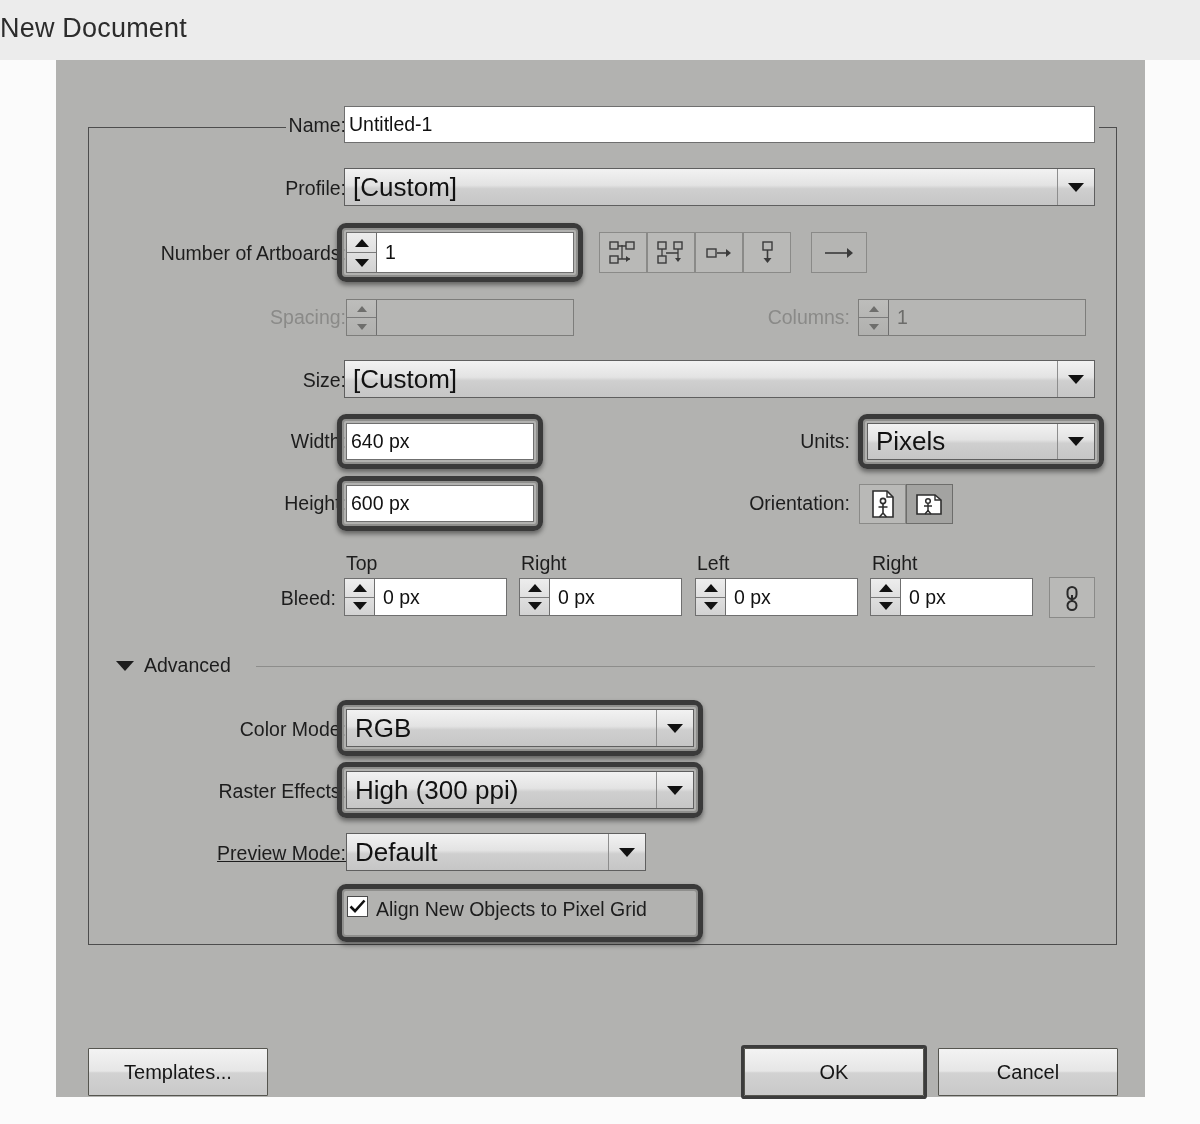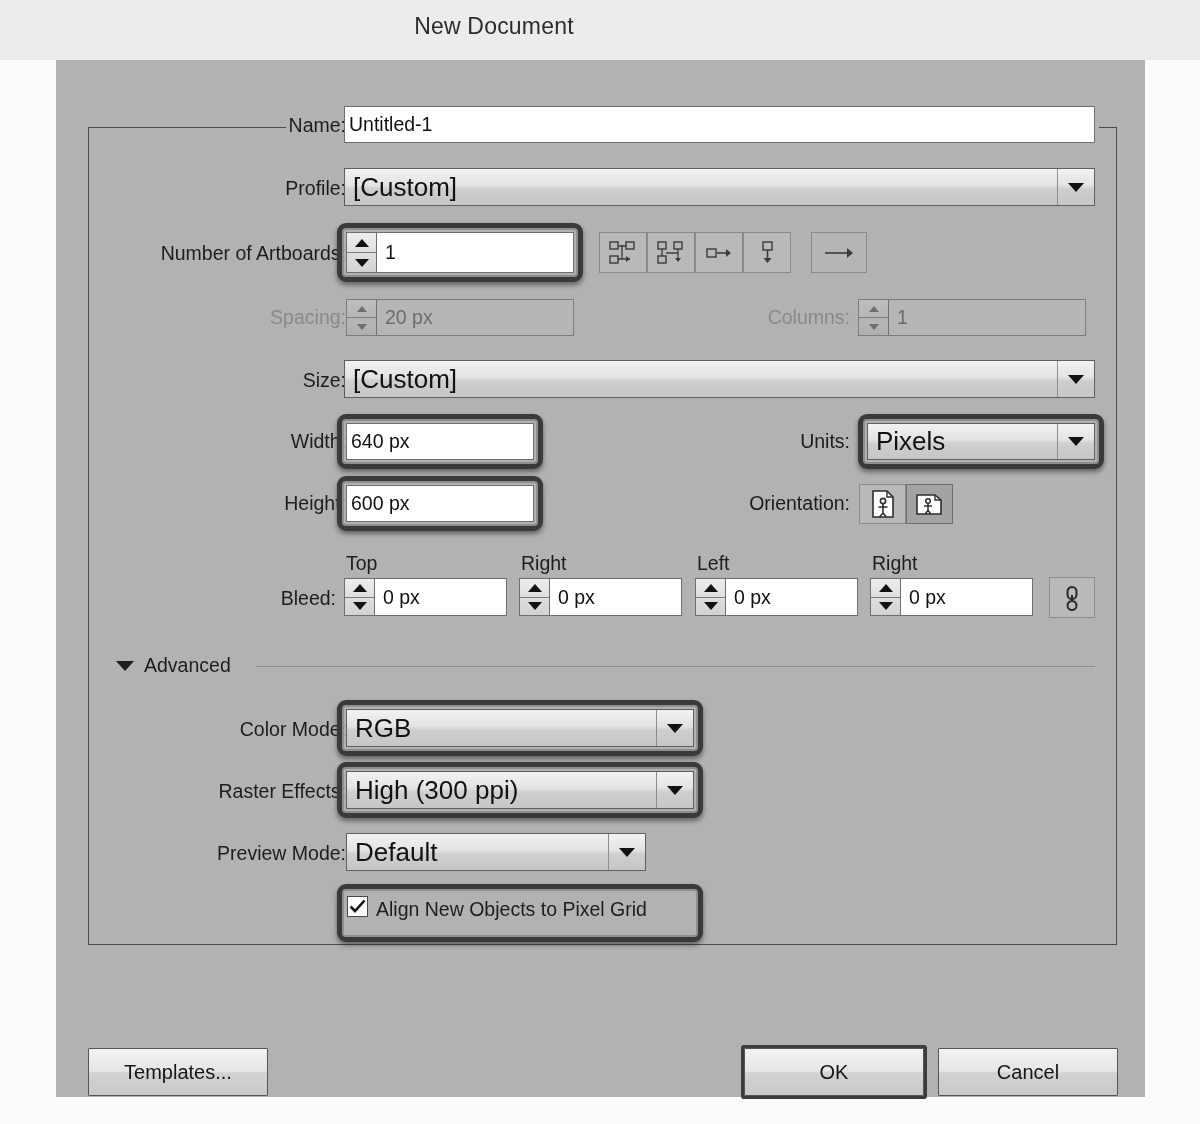--- a/index.html
+++ b/index.html
@@ -17,22 +17,21 @@
 
   
   .titlebar {
     position: absolute;
     left: 0; top: 0; width: 1200px; height: 60px;
     background: #ececec;
   }
   .title-text {
     position: absolute;
     left: 0; top: 13px; width: 988px;
-    text-align: center;
-    font-size: 23px;
+    font-size: 27px;
     color: #2c2c2c;
     letter-spacing: .2px;
   }
 
   
   .dialog {
     position: absolute;
     left: 56px; top: 60px;
     width: 1089px; height: 1037px;
     background: #b2b2b0;
@@ -291,21 +290,20 @@
     <div class="lbl dim" style="left:146px; top:246px; width:144px;">Spacing:</div>
     <div class="spin-field disabled" style="left:290px; top:239px; width:228px; height:37px;">
       <div class="spin-btns">
         <div class="sb up">
             <span class="tri-up"></span>
           </div>
         <div class="sb dn">
             <span class="tri-dn"></span>
           </div>
       </div>
-      <div class="spin-val">20 px</div>
     </div>
 
     <div class="lbl dim" style="left:650px; top:246px; width:144px;">Columns:</div>
     <div class="spin-field disabled" style="left:802px; top:239px; width:228px; height:37px;">
       <div class="spin-btns">
         <div class="sb up">
             <span class="tri-up"></span>
           </div>
         <div class="sb dn">
             <span class="tri-dn"></span>
@@ -437,21 +435,21 @@
 
     <div class="lbl" style="left:110px; top:720px; width:180px;">Raster Effects:</div>
     <div class="ddown" style="left:290px; top:711px; width:348px; height:38px;">
       <span>High (300 ppi)</span>
       <span class="arrowbox">
         <span class="caret-dn"></span>
       </span>
     </div>
     <div class="ring" style="left:281px; top:702px; width:366px; height:56px;"></div>
 
-    <div class="lbl" style="left:110px; top:782px; width:180px;">Preview Mode:</div>
+    <div class="lbl" style="left:110px; top:782px; width:180px;text-decoration:underline;">Preview Mode:</div>
     <div class="ddown" style="left:290px; top:773px; width:300px; height:38px;">
       <span>Default</span>
       <span class="arrowbox">
         <span class="caret-dn"></span>
       </span>
     </div>
 
     <div class="cbox" style="left:291px; top:836px;">
       <svg width="17" height="15" viewBox="0 0 17 15">
         <path d="M1.5 7.5 L6 12 L15.5 1.5" fill="none" stroke="#101010" stroke-width="2.6"></path>

